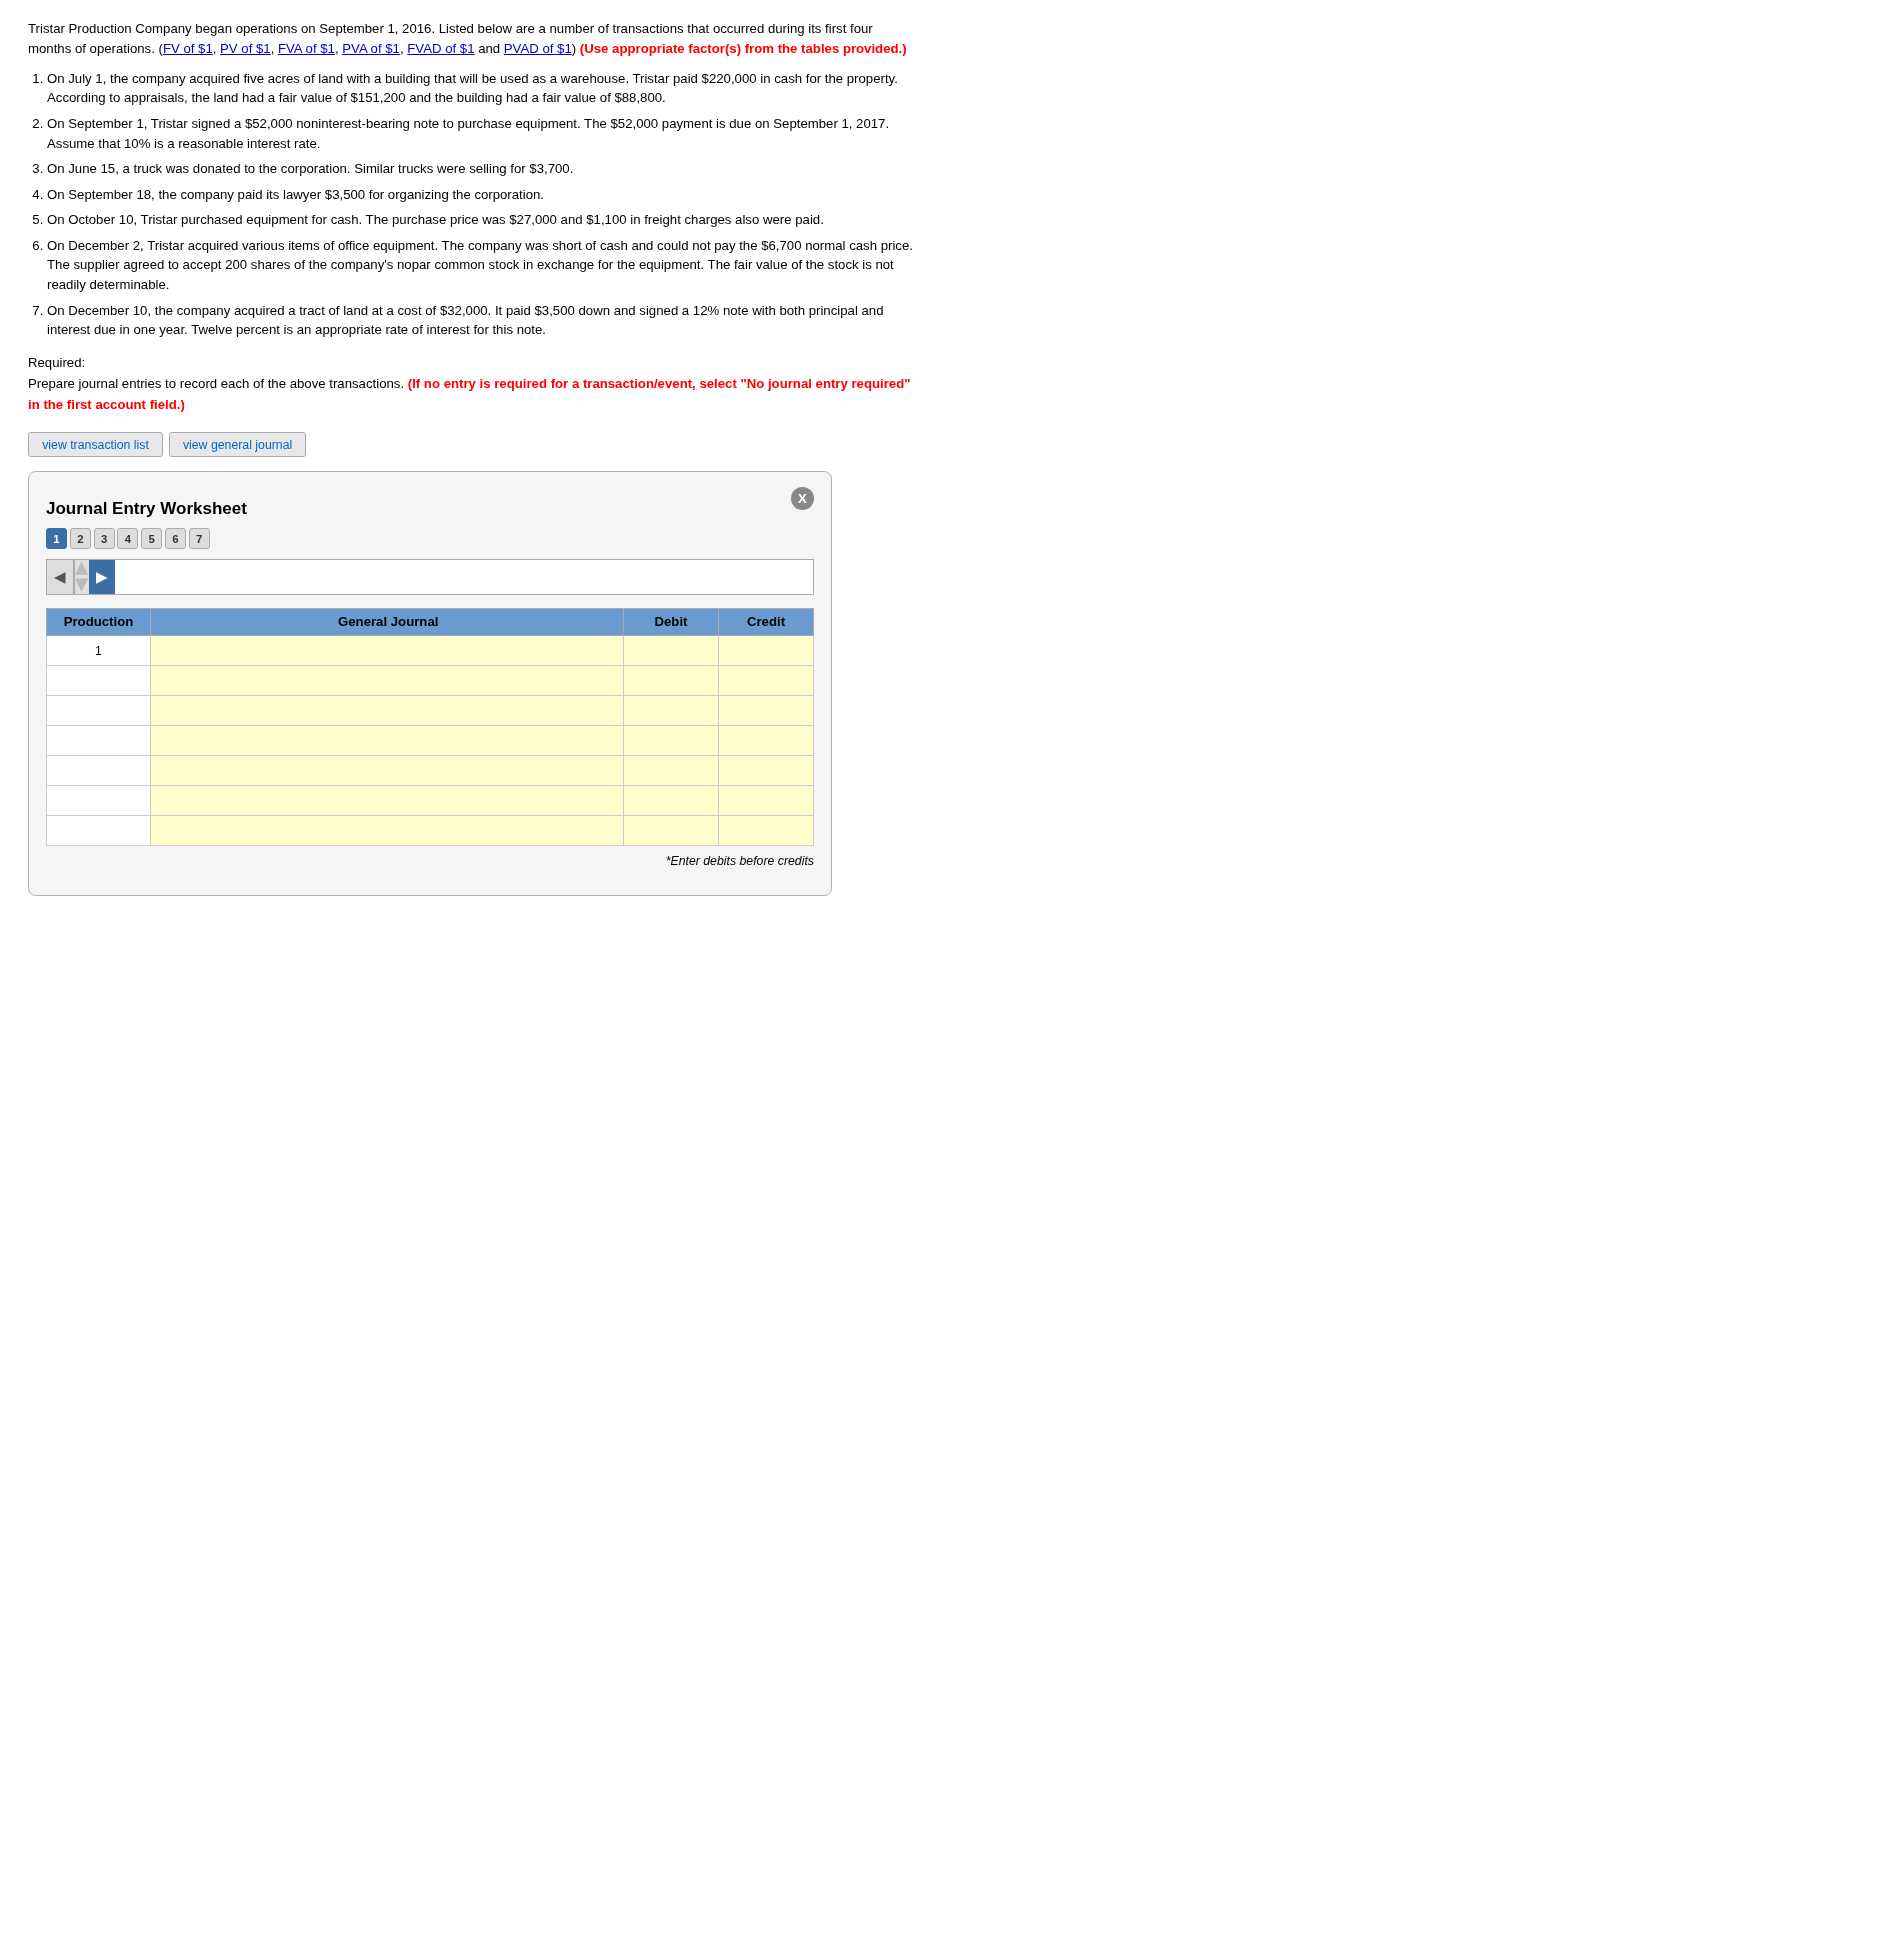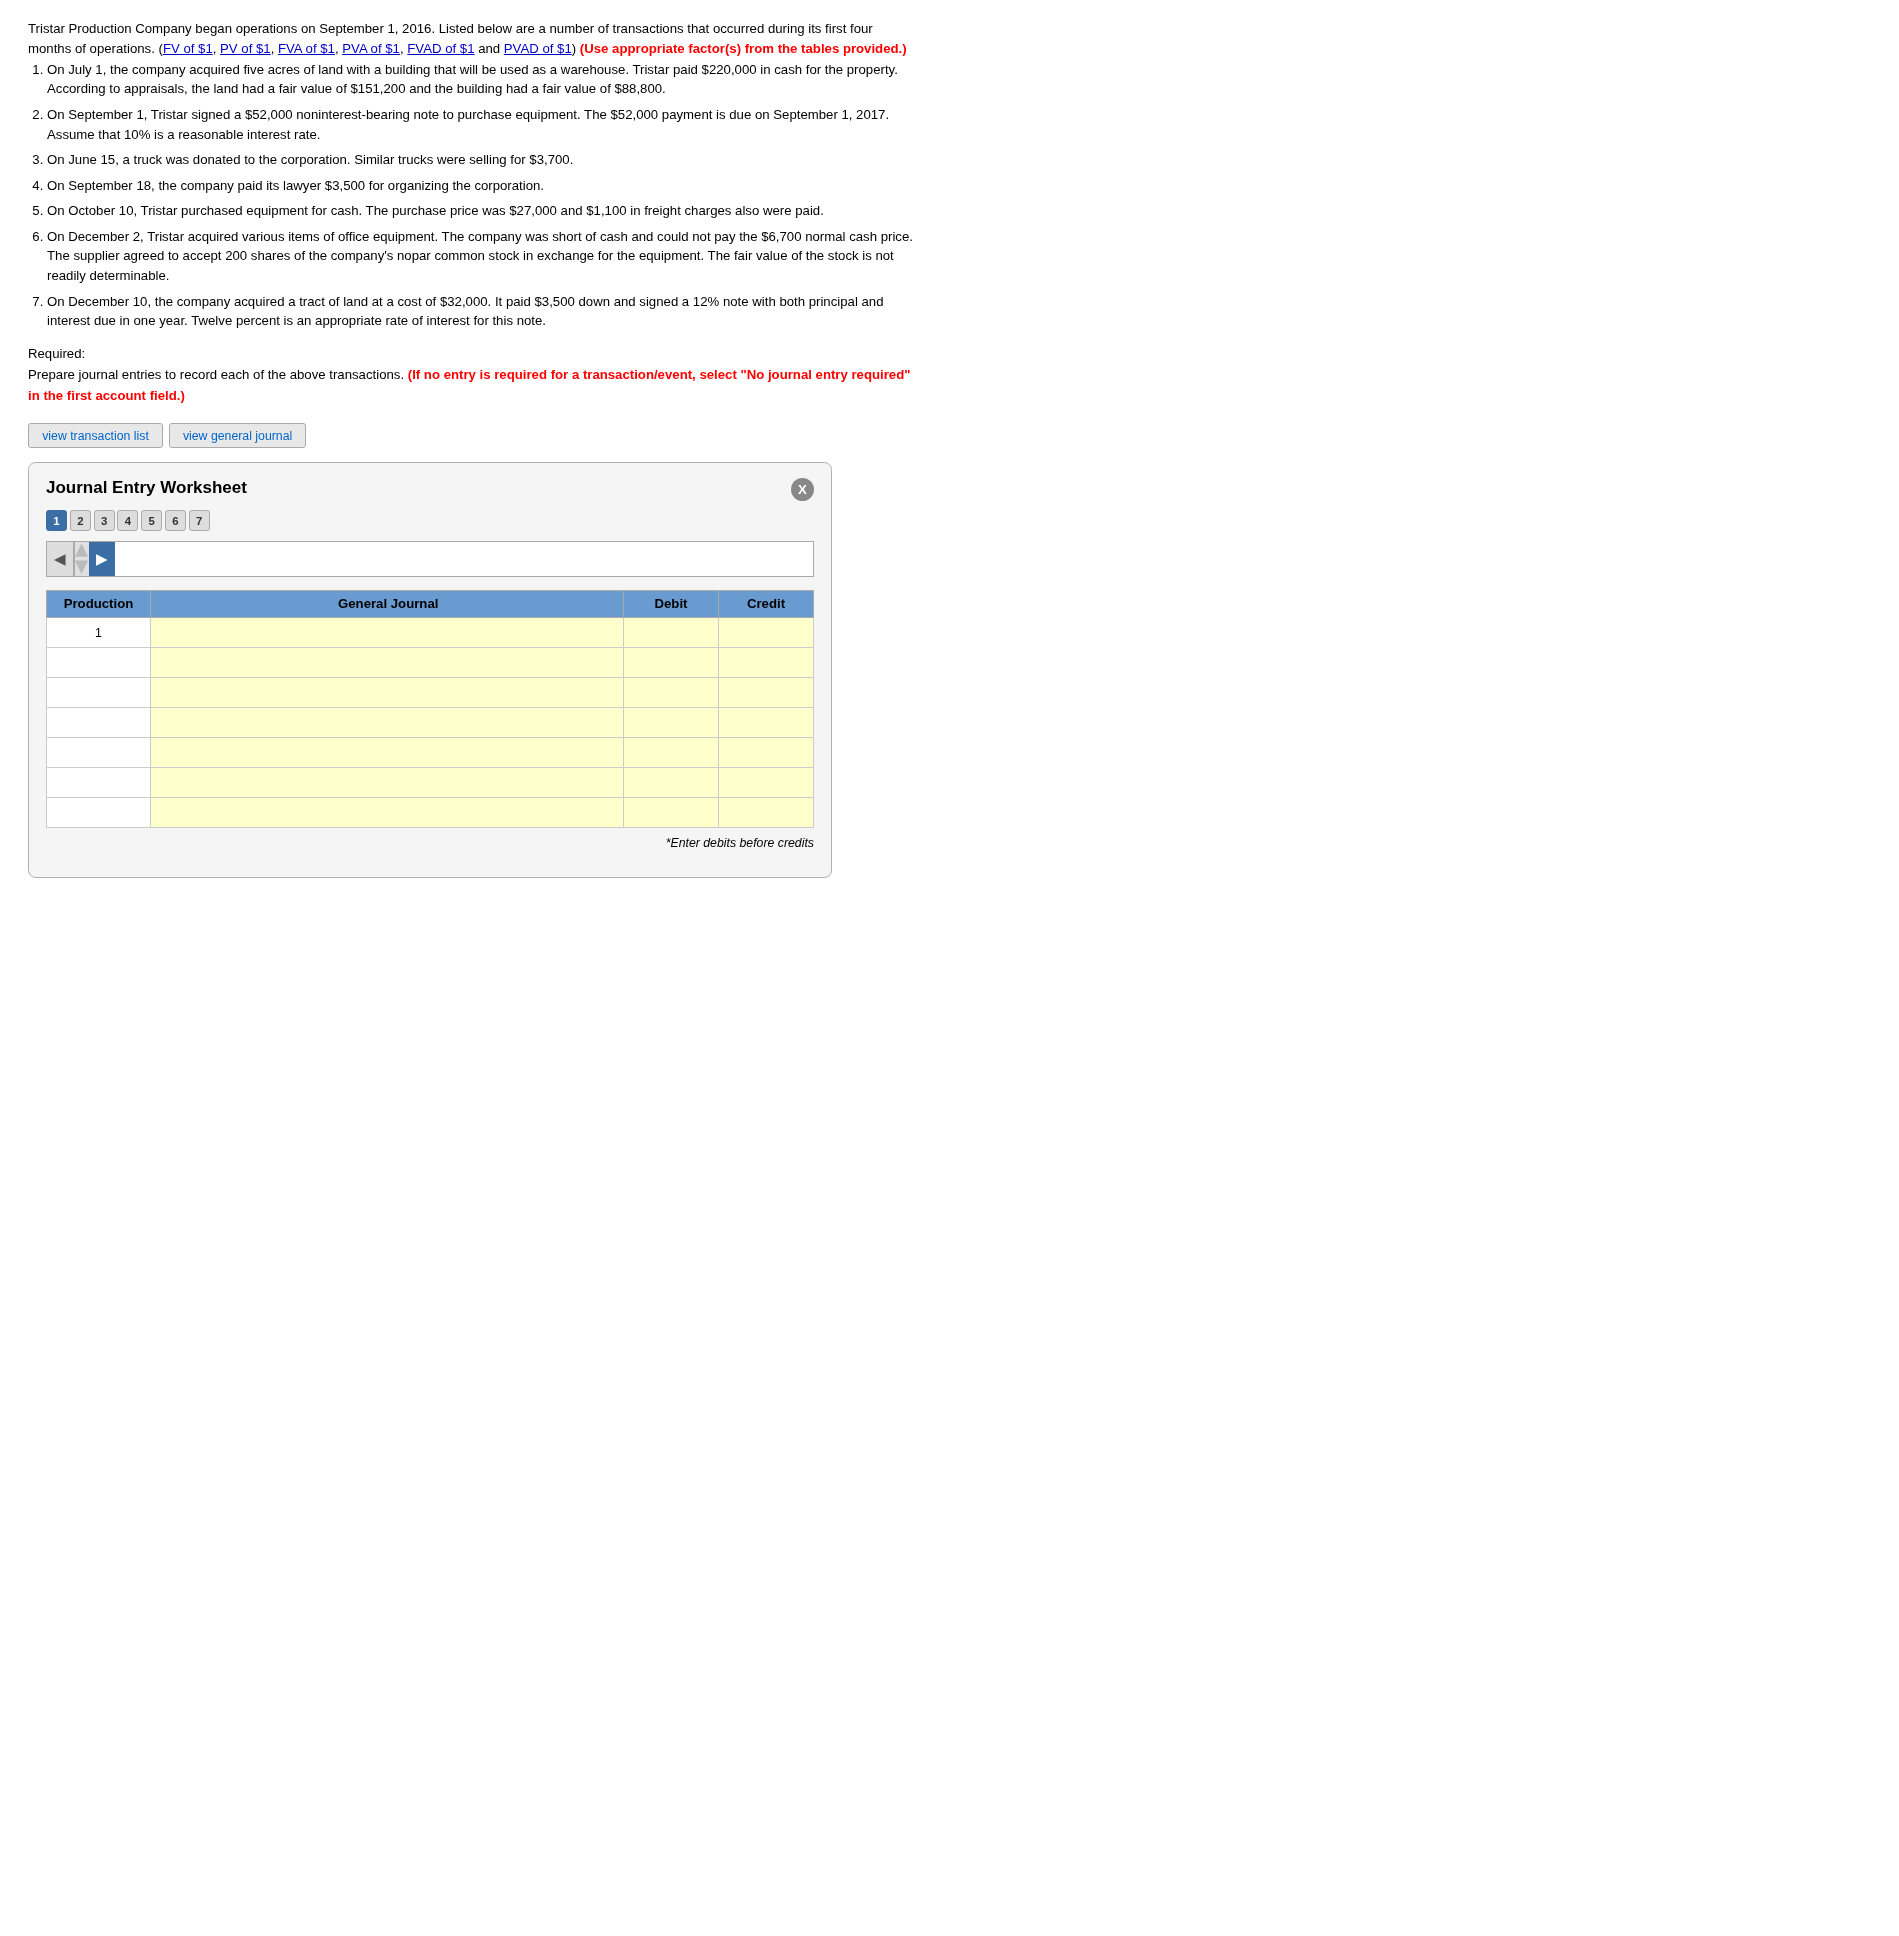--- a/index.html
+++ b/index.html
@@ -6,21 +6,21 @@
     body {
       font-family: Arial, sans-serif;
       font-size: 13.2px;
       background: #fff;
       color: #000;
       padding: 19px 28px;
       max-width: 946px;
     }
     .intro-text {
       line-height: 1.5;
-      margin-bottom: 1px;
+      margin-bottom: 10px;
     }
     .intro-text a {
       color: #0000CC;
       text-decoration: underline;
     }
     .red-bold {
       color: red;
       font-weight: bold;
     }
     .blue-link {
@@ -69,20 +69,21 @@
     .worksheet-header {
       display: flex;
       justify-content: space-between;
       align-items: flex-start;
       margin-bottom: 9.5px;
     }
     .worksheet-title {
       font-size: 17px;
       font-weight: bold;
       color: #000;
+      margin-top: 12px;
     }
     .close-btn {
       width: 23px;
       height: 23px;
       background: #888;
       border-radius: 50%;
       display: flex;
       align-items: center;
       justify-content: center;
       color: #fff;

